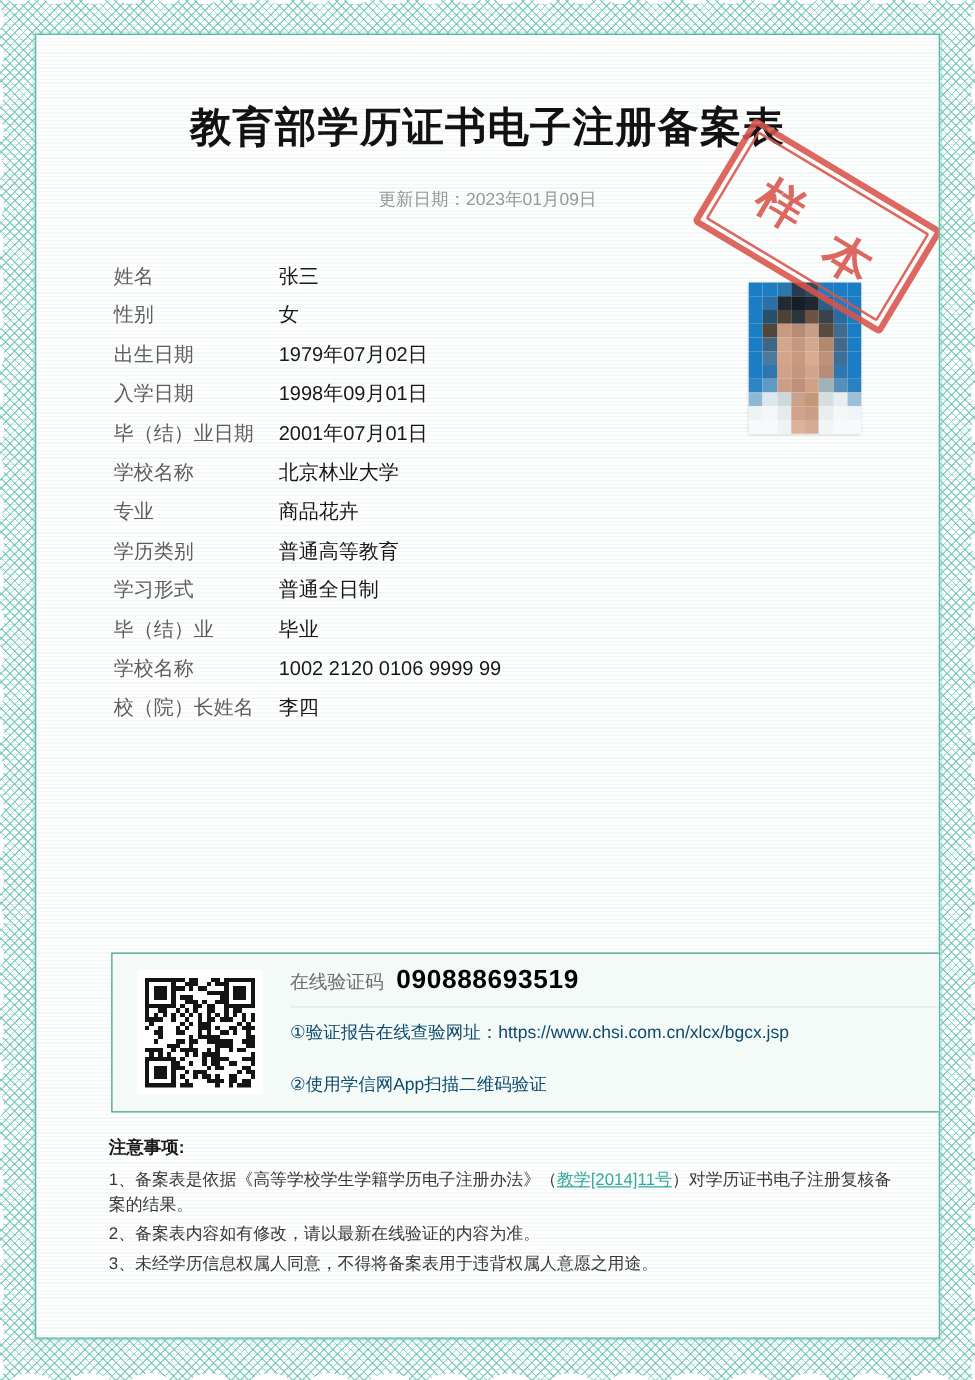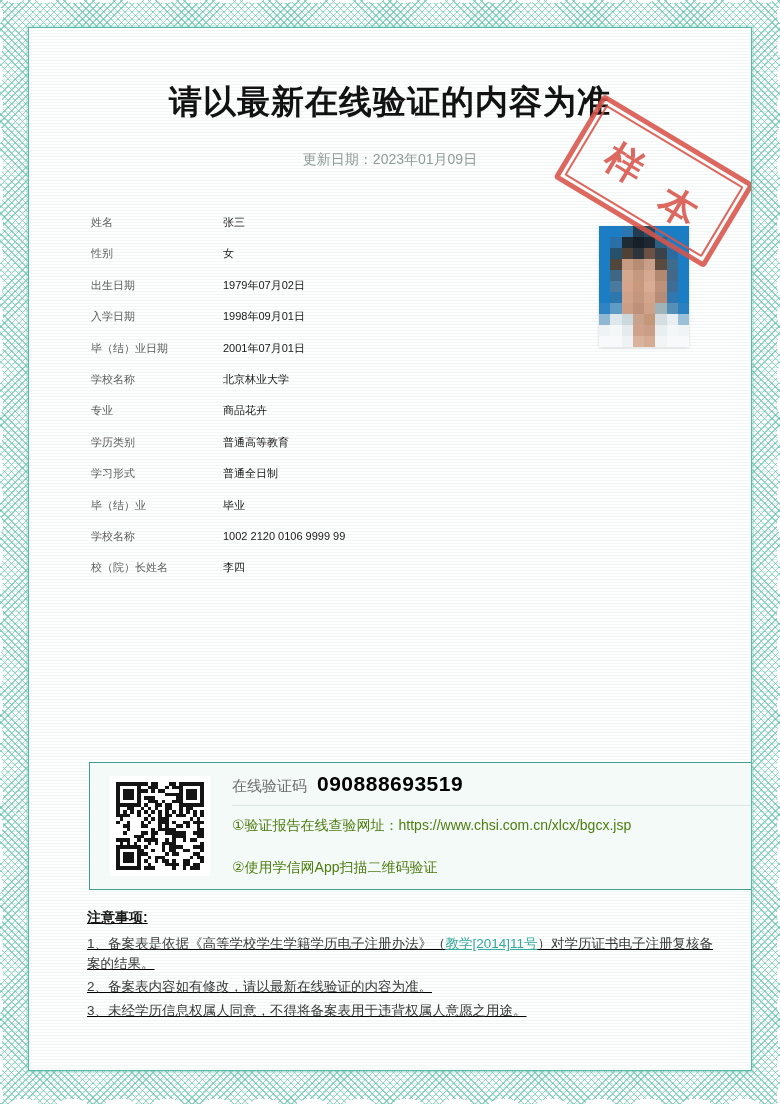--- a/index.html
+++ b/index.html
@@ -47,58 +47,58 @@
   .stamp-char { font-size:38px; font-weight:bold; color:#d9544a; }
   .stamp-char:last-child { transform:translateY(10px); }
 
   
   .photo { position:absolute; left:570px; top:146px; width:90px; height:121px;
     display:grid; grid-template-columns:repeat(8,1fr); grid-template-rows:repeat(11,1fr);
     box-shadow:0 1px 3px rgba(0,0,0,.15); }
 
   
   .fields { margin-top:44px; display:flex; flex-direction:column; gap:13.4px; width:440px; }
-  .field-row { display:flex; font-size:11px; line-height:18px; }
+  .field-row { display:flex; font-size:16px; line-height:18px; }
   .field-label { width:132px; color:#5d5d5d; flex:none; }
   .field-value { color:#171717; }
 
   
   .verify-box { margin-top:186px; margin-left:-2px; width:696px; height:128px;
     border:1px solid #3f9e8f; border-radius:0; background:#f4faf8;
     display:flex; align-items:center; padding:12px 18px 12px 20px; gap:22px; }
   .qr-block { width:100px; height:100px; background:#fff; flex:none;
     display:flex; align-items:center; justify-content:center; }
   .verify-info { flex:1; min-width:0; }
   .code-row { display:flex; align-items:baseline; gap:10px; padding-bottom:9px;
     border-bottom:1px solid #dde8e4; }
   .code-label { font-size:15px; color:#6b6b6b; }
   .code-value { font-size:21px; font-weight:bold; color:#000; letter-spacing:.5px; }
-  .instruction { margin-top:7px; font-size:14px; color:#4d7c0f; line-height:1.85; }
-
-  
-  .notes { margin-top:19px; width:632px; margin-left:-4px;text-decoration:underline; }
+  .instruction { margin-top:7px; font-size:14px; color:#0c4a6e; line-height:1.85; }
+
+  
+  .notes { margin-top:19px; width:632px; margin-left:-4px; }
   .notes-heading { font-size:14px; font-weight:bold; color:#1a1a1a; margin-bottom:7px; }
   .note-item { font-size:13.5px; color:#383838; line-height:1.45; margin-bottom:4px; }
   .note-link { color:#33a99a; text-decoration:underline; cursor:pointer; }
 </style>
 </head>
 <body>
 
 <div class="certificate">
   <div class="mesh-frame">
     <div class="wave top"></div>
     <div class="wave bottom"></div>
     <div class="wave left"></div>
     <div class="wave right"></div>
   </div>
 
   <div class="sheet">
     <div class="content">
 
-      <div class="doc-title">请以最新在线验证的内容为准</div>
+      <div class="doc-title">教育部学历证书电子注册备案表</div>
       <div class="update-line">更新日期：2023年01月09日</div>
 
       <div class="stamp">
         <span class="stamp-char">样</span>
         <span class="stamp-char">本</span>
       </div>
 
       <div class="photo">
           <span style="background: rgb(27, 126, 197);"></span>
           <span style="background: rgb(27, 126, 197);"></span>

